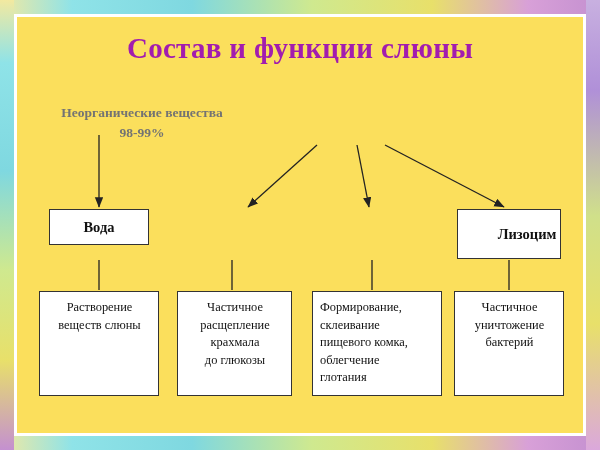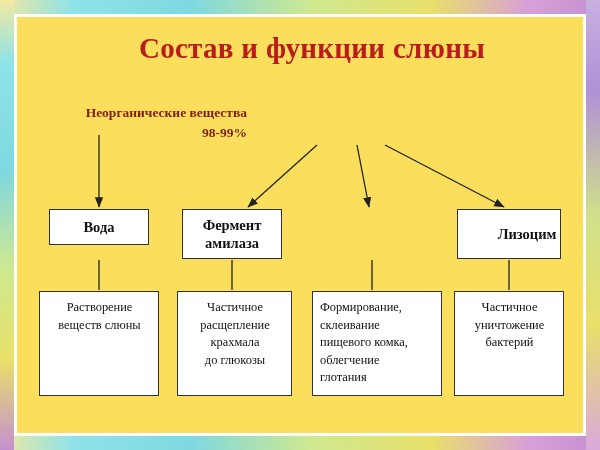--- a/index.html
+++ b/index.html
@@ -66,31 +66,30 @@
   }
   .title {
     position: absolute;
     left: 0;
     top: 15px;
     width: 566px;
     text-align: center;
     font-family: "Liberation Serif", serif;
     font-size: 29px;
     font-weight: bold;
-    color: #b91c1c;
+    color: #a21caf;
     letter-spacing: 0.3px;
-    margin-left: 12px;
   }
   .hdr {
     position: absolute;
     font-family: "Liberation Serif", serif;
     font-size: 13.5px;
     font-weight: bold;
-    color: #7f1d1d;
-    text-align: right;
+    color: #737373;
+    text-align: center;
     line-height: 1.45;
   }
   .hdr-inorg { left: 20px; top: 86px; width: 210px; }
   .hdr-org   { left: 240px; top: 86px; width: 200px; }
 
   .box {
     position: absolute;
     background: #ffffff;
     border: 1px solid #333333;
     box-sizing: border-box;
@@ -169,24 +168,20 @@
 
       <path d="M82,243 L82,273" stroke="#222222" stroke-width="1.3" fill="none"></path>
       <path d="M215,243 L215,273" stroke="#222222" stroke-width="1.3" fill="none"></path>
       <path d="M355,243 L355,273" stroke="#222222" stroke-width="1.3" fill="none"></path>
       <path d="M492,243 L492,273" stroke="#222222" stroke-width="1.3" fill="none"></path>
     </svg>
 
     <div class="box box-main" style="left:32px; top:192px; width:100px; height:36px;">
       <span class="bd-line">Вода</span>
     </div>
-    <div class="box box-main" style="left:165px; top:192px; width:100px; height:50px;">
-      <span class="bd-line">Фермент
-амилаза</span>
-    </div>
     <div class="box box-main" style="left:440px; top:192px; width:104px; height:50px;padding-left:36px;">
       <span class="bd-line">Лизоцим</span>
     </div>
 
     <div class="box box-desc center" style="left:22px; top:274px; width:120px; height:105px;">
       <span class="bd-line">Растворение
 веществ слюны</span>
     </div>
     <div class="box box-desc center" style="left:160px; top:274px; width:115px; height:105px;">
       <span class="bd-line">Частичное

